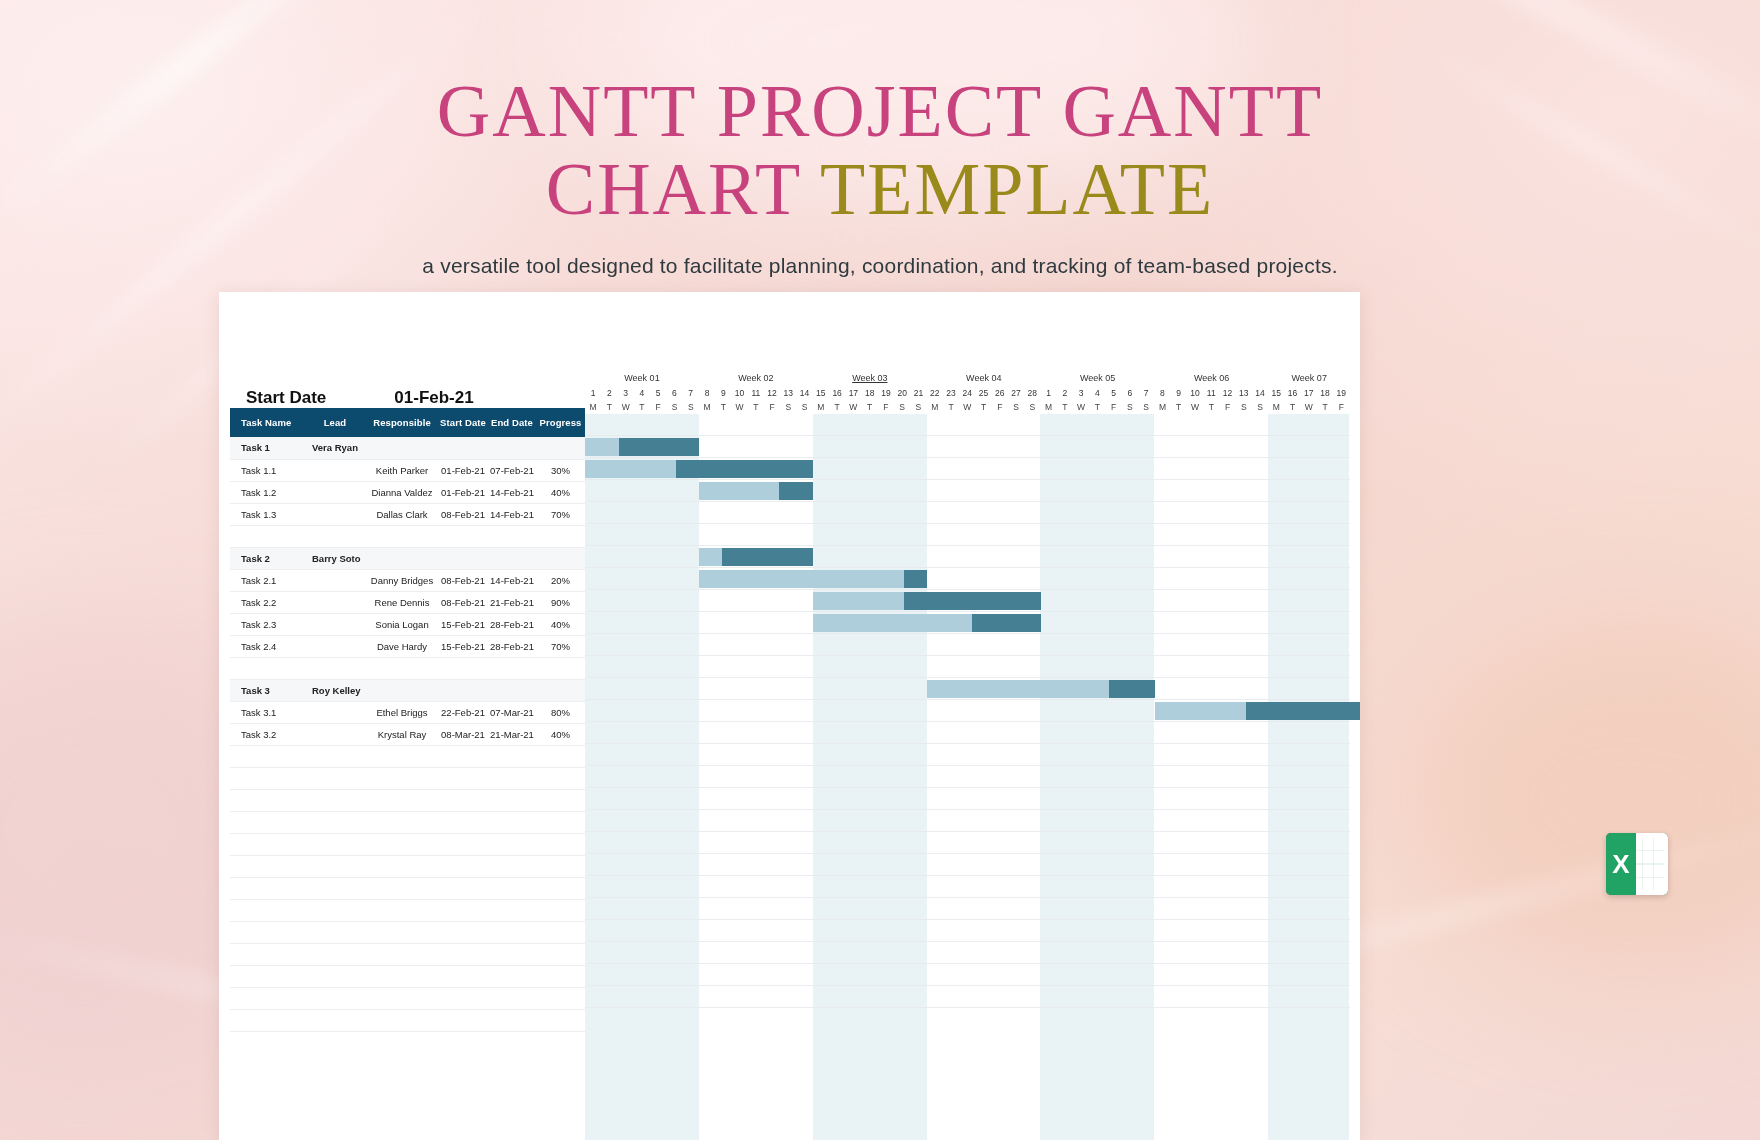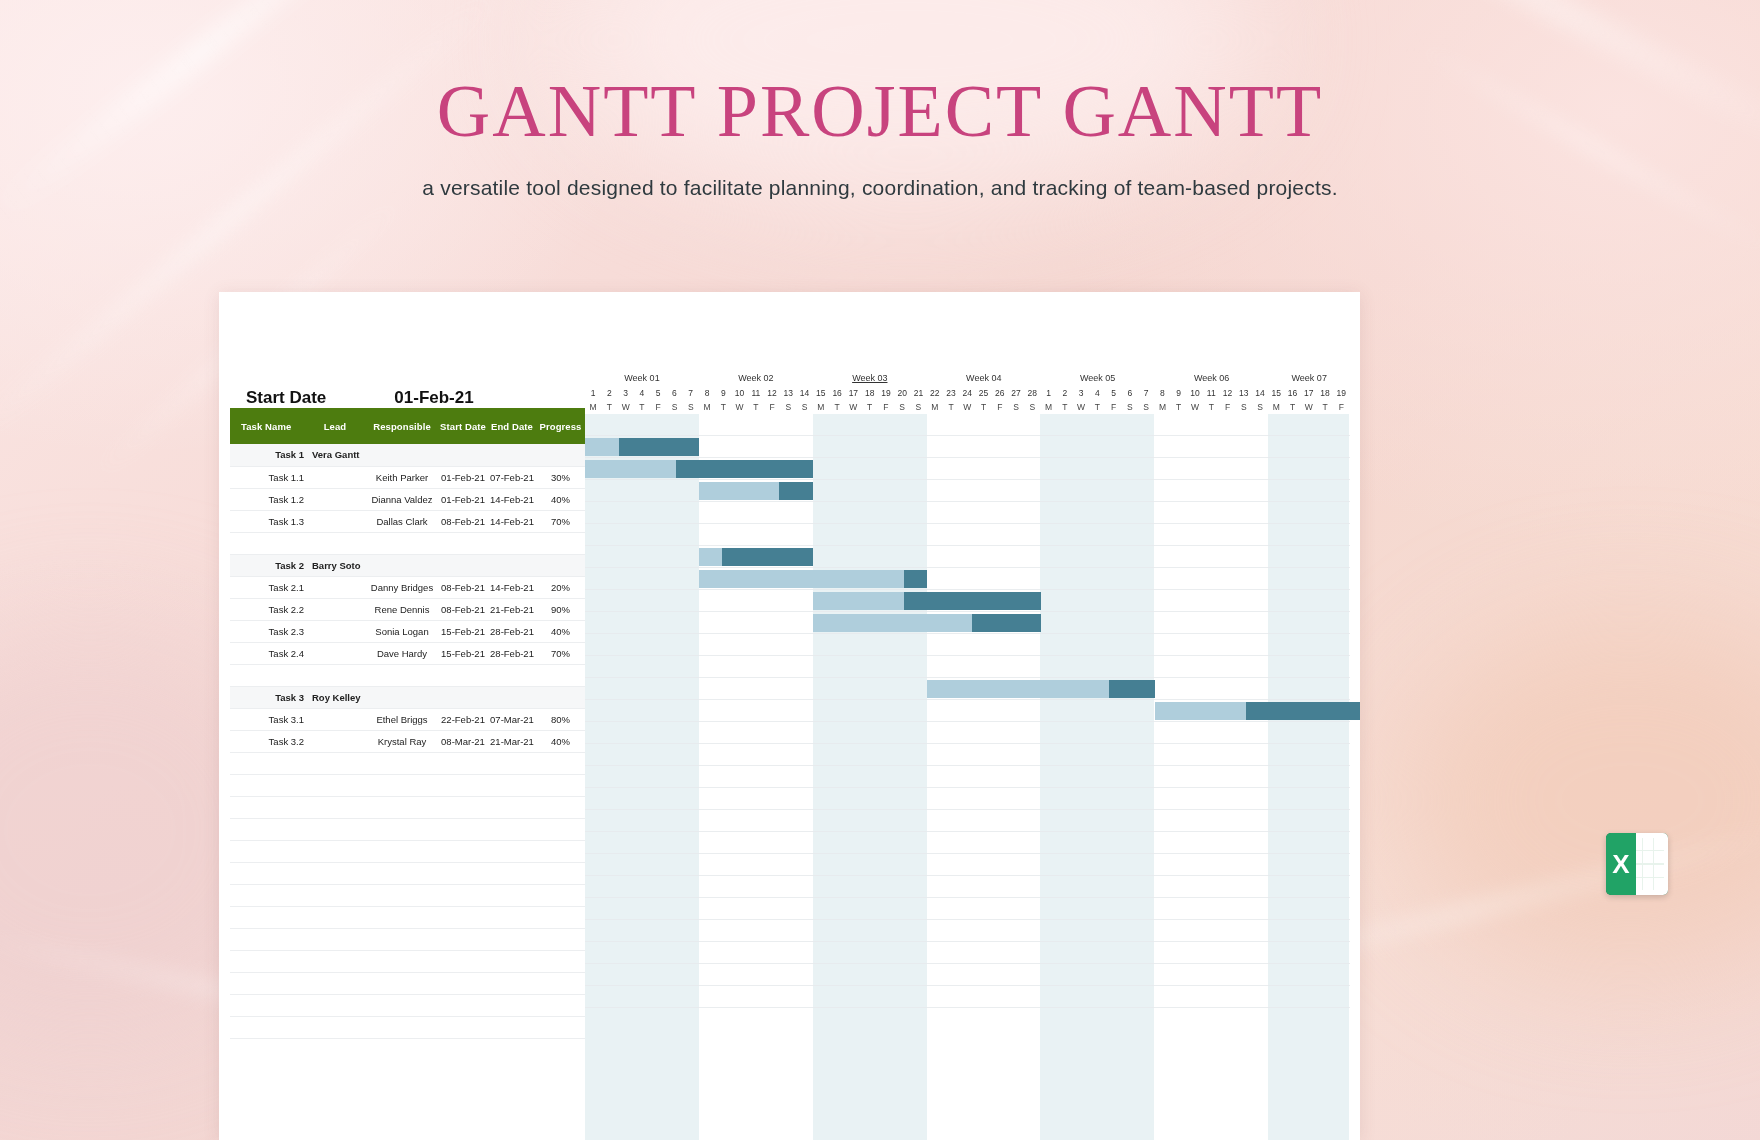--- a/index.html
+++ b/index.html
@@ -91,38 +91,38 @@
     display: flex; align-items: flex-end;
     height: 38px;
     padding: 0 4px 0 16px;
   }
   .startdate-label { font-size: 17px; font-weight: bold; color: #111; }
   .startdate-value { font-size: 17px; font-weight: bold; color: #111; margin-left: 68px; }
 
   
   table.tasks { border-collapse: collapse; width: 355px; table-layout: fixed; }
   table.tasks th {
-    background: #4d7c0f;
+    background: #0c4a6e;
     color: #ffffff;
     font-size: 9.5px;
     font-weight: bold;
-    height: 36px;
+    height: 29px;
     text-align: center;
     letter-spacing: .1px;
   }
   table.tasks th.c-name { text-align: left; padding-left: 11px; }
   table.tasks td {
     font-size: 9.5px;
     color: #222;
     height: 22px;
     text-align: center;
     border-bottom: 1px solid #eceef0;
     background: #ffffff;
   }
-  table.tasks td.c-name { text-align: right; padding-left: 11px; }
+  table.tasks td.c-name { text-align: left; padding-left: 11px; }
   table.tasks td.c-lead { text-align: left; padding-left: 8px; }
   table.tasks tr.group td { font-weight: bold; background: #f6f7f8; }
   table.tasks tr.spacer td { height: 22px; background: #ffffff; border-bottom: 1px solid #eceef0; }
 
   col.w-name  { width: 74px; }
   col.w-lead  { width: 62px; }
   col.w-resp  { width: 72px; }
   col.w-start { width: 50px; }
   col.w-end   { width: 48px; }
   col.w-prog  { width: 49px; }
@@ -200,20 +200,21 @@
   <div class="bg-streak s3"></div>
   <div class="bg-streak s4"></div>
   <div class="bg-streak s5"></div>
   <div class="bg-streak s6"></div>
   <div class="bg-streak s7"></div>
 </div>
 
 <div class="header">
   <div class="title">
     <div><span class="pink">GANTT PROJECT GANTT</span></div>
+    <div><span class="pink">CHART </span><span class="olive">TEMPLATE</span></div>
   </div>
   <div class="subtitle">a versatile tool designed to facilitate planning, coordination, and tracking of team-based projects.</div>
 </div>
 
 <div class="sheet">
 
   <div class="board">
 
     <div class="left-pane">
       <div class="startdate-row">
@@ -236,21 +237,21 @@
             <th>Lead</th>
             <th>Responsible</th>
             <th>Start Date</th>
             <th>End Date</th>
             <th>Progress</th>
           </tr>
         </thead>
         <tbody id="task-tbody">
             <tr class="group">
               <td class="c-name">Task 1</td>
-              <td class="c-lead">Vera Gantt</td>
+              <td class="c-lead">Vera Ryan</td>
               <td></td>
               <td></td>
               <td></td>
               <td></td>
             </tr>
             <tr>
               <td class="c-name">Task 1.1</td>
               <td class="c-lead"></td>
               <td>Keith Parker</td>
               <td>01-Feb-21</td>

